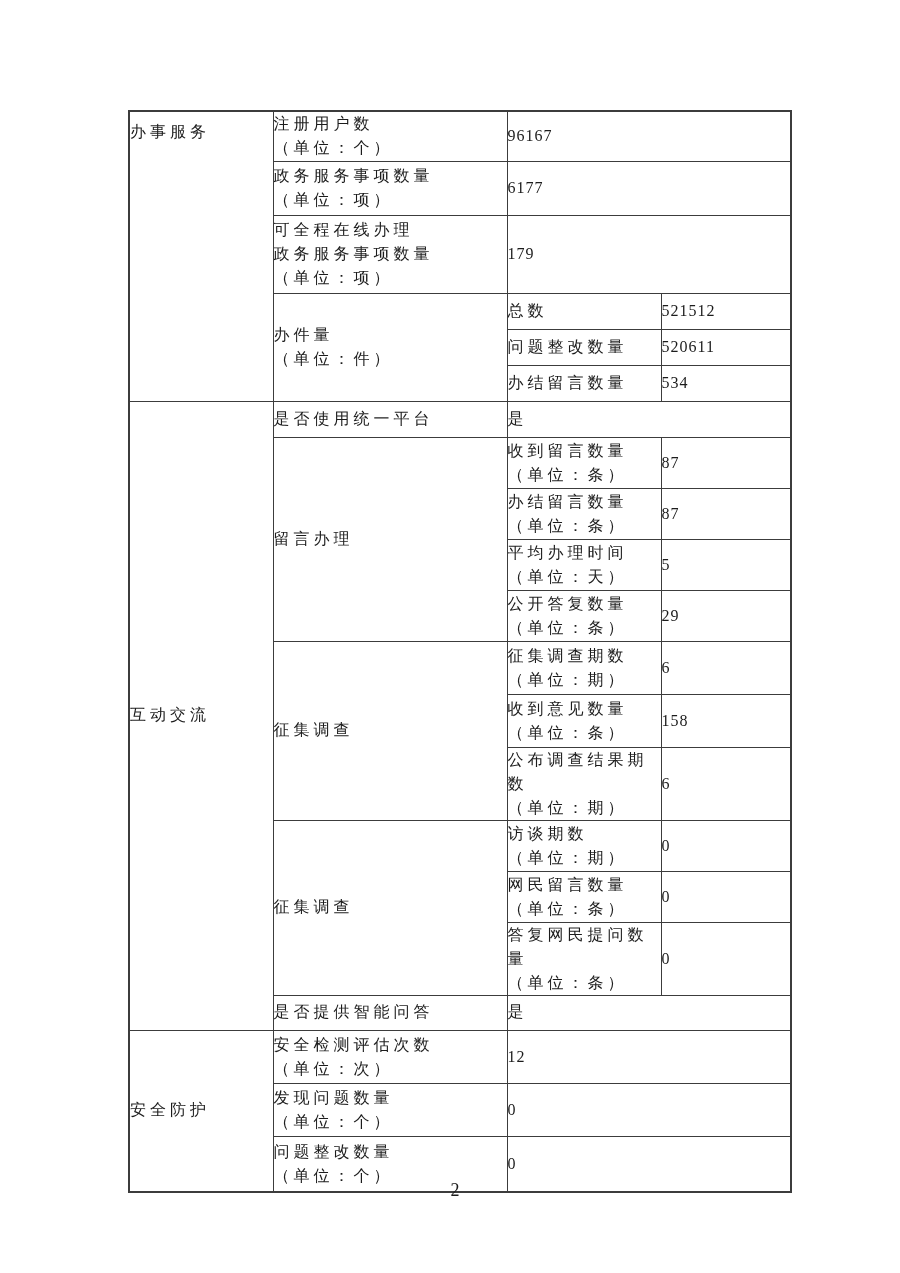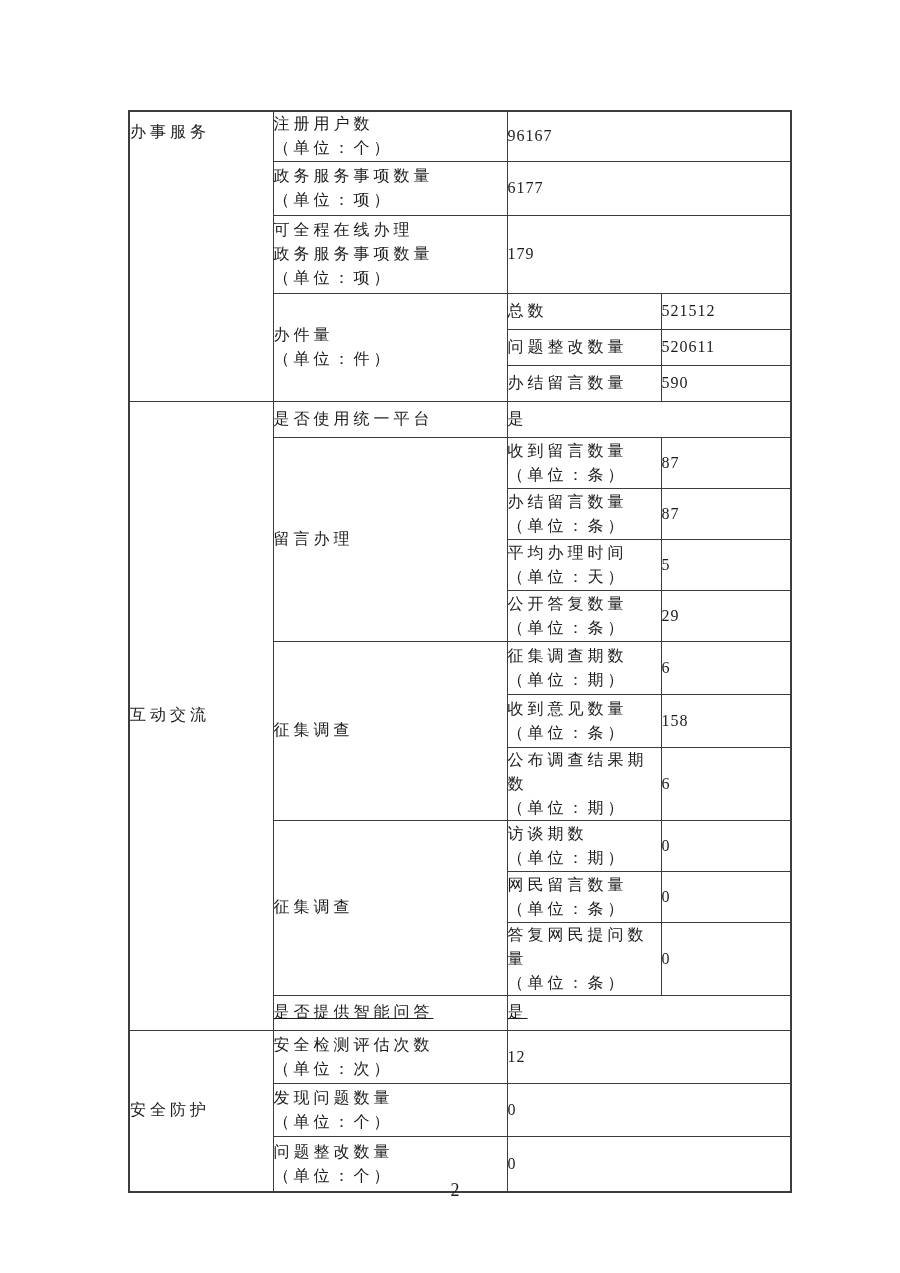--- a/index.html
+++ b/index.html
@@ -106,21 +106,21 @@
           </td>
           <td class="zh">总数</td>
           <td class="num">521512</td>
         </tr>
         <tr style="height:36px;">
           <td class="zh">问题整改数量</td>
           <td class="num">520611</td>
         </tr>
         <tr style="height:36px;">
           <td class="zh">办结留言数量</td>
-          <td class="num">590</td>
+          <td class="num">534</td>
         </tr>
 
         <tr style="height:36px;">
           <td class="category" rowspan="12">互动交流</td>
           <td class="zh">是否使用统一平台</td>
           <td class="zh" colspan="2">是</td>
         </tr>
         <tr style="height:51px;">
           <td class="zh" rowspan="4">留言办理</td>
           <td>
@@ -187,21 +187,21 @@
           </td>
           <td class="num">0</td>
         </tr>
         <tr style="height:51px;">
           <td>
             <div class="label-line">答复网民提问数量</div>
             <div class="label-line">（单位：条）</div>
           </td>
           <td class="num">0</td>
         </tr>
-        <tr style="height:35px;text-decoration:underline;">
+        <tr style="height:35px;">
           <td class="zh">是否提供智能问答</td>
           <td class="zh" colspan="2">是</td>
         </tr>
 
         <tr style="height:53px;">
           <td class="category" rowspan="3">安全防护</td>
           <td>
             <div class="label-line">安全检测评估次数</div>
             <div class="label-line">（单位：次）</div>
           </td>

